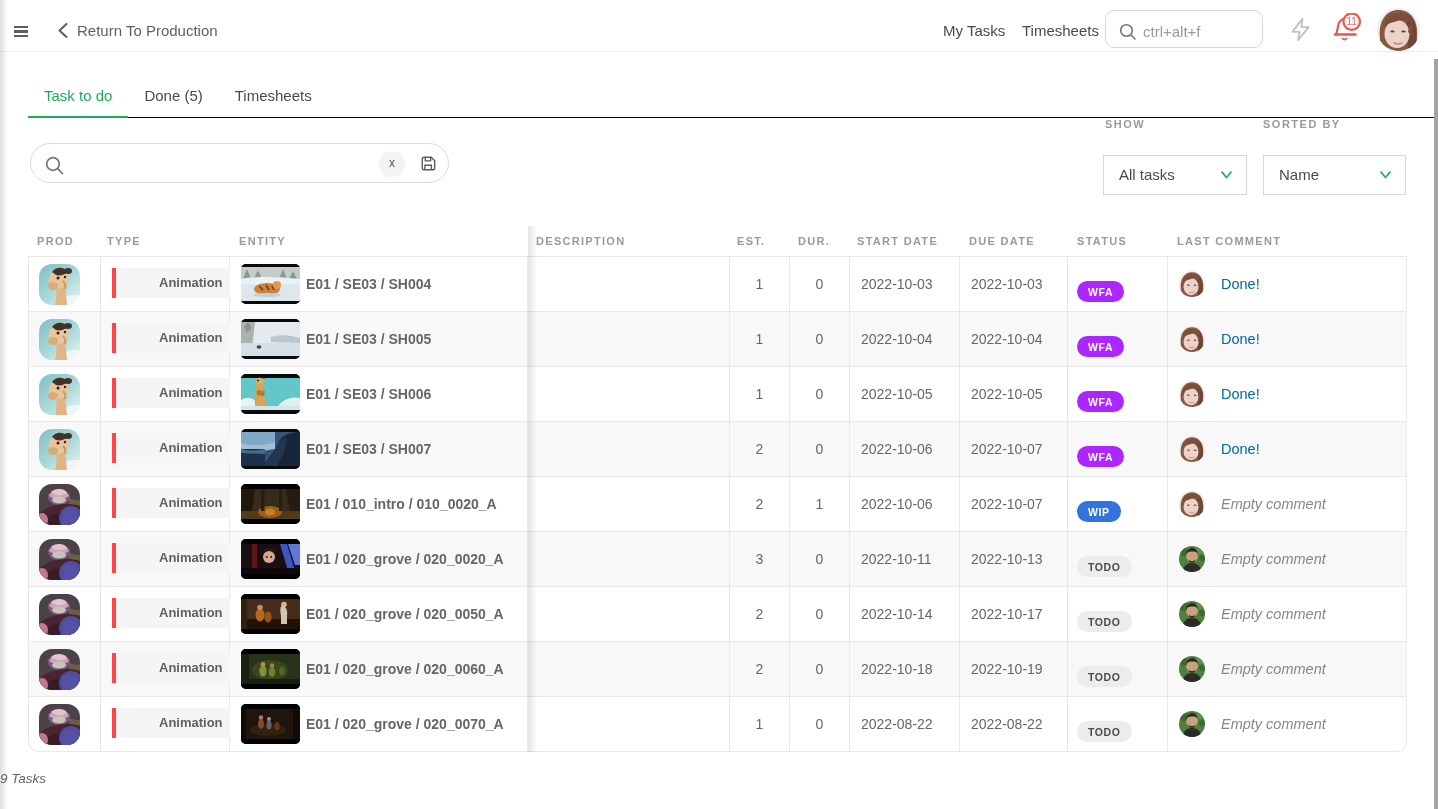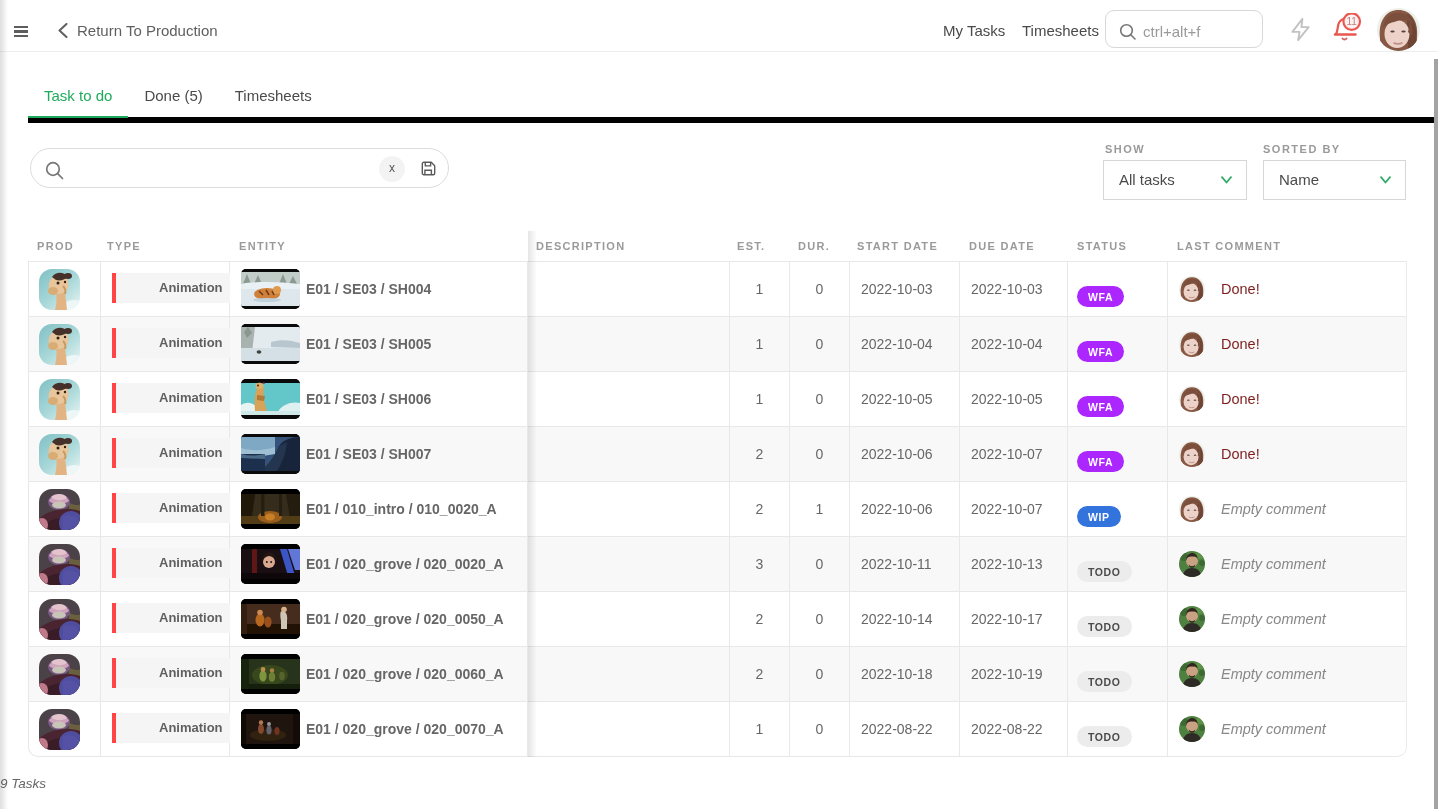--- a/index.html
+++ b/index.html
@@ -16,31 +16,31 @@
 .backlink { position:absolute; left:58px; top:22px; color:#5f5f5f; font-size:15px; display:flex; align-items:center; }
 .backlink svg { margin-right:9px; }
 .tsearch { position:absolute; left:1105px; top:10px; width:158px; height:38px; border:1px solid #d8d8d8; border-radius:9px; }
 .tsearch .mag { position:absolute; left:13px; top:12px; }
 .tsearch .ph { position:absolute; left:37px; top:12px; color:#9a9a9a; font-size:15px; }
 .icon-flash { position:absolute; left:1289px; top:17px; }
 .icon-bell { position:absolute; left:1332px; top:13px; }
 .avatar-top { position:absolute; left:1377px; top:8px; width:43px; height:43px; border-radius:50%; overflow:hidden; }
 
 
-.tabs { margin:26px 0 0 28px; display:flex; border-bottom:6px solid #000000; width:1407px; }
+.tabs { margin:26px 0 0 28px; display:flex; border-bottom:1px solid #000000; width:1407px; }
 .tab { padding:9px 16px 12px; font-size:15px; color:#4a4a4a; border-bottom:2px solid transparent; margin-bottom:-1px; }
 .tab.active { color:#1eaa5c; border-bottom-color:#1eaa5c; }
 
 
 .filters { position:relative; height:108px; }
 .fsearch { position:absolute; left:30px; top:25px; width:419px; height:40px; border:1px solid #dcdcdc; border-radius:20px; }
 .fsearch .mag { position:absolute; left:14px; top:12px; }
 .fsearch .xbtn { position:absolute; left:348px; top:7px; width:26px; height:26px; border-radius:50%; background:#f3f3f3; color:#555; font-size:12px; text-align:center; line-height:25px; }
 .fsearch .save { position:absolute; left:390px; top:12px; }
-.flabel { position:absolute; top:20px; font-size:11px; font-weight:bold; letter-spacing:1.5px; color:#9a9a9a; }
+.flabel { position:absolute; top:0; font-size:11px; font-weight:bold; letter-spacing:1.5px; color:#9a9a9a; }
 .fselect { position:absolute; top:37px; height:40px; border:1px solid #d6d6d6; border-radius:0; background:#fff; font-size:15px; color:#4a4a4a; }
 .fselect .val { position:absolute; left:15px; top:10px; }
 .fselect svg { position:absolute; right:14px; top:15px; }
 
 
 .tablewrap { margin-left:28px; width:1379px; position:relative; }
 table { border-collapse:separate; border-spacing:0; table-layout:fixed; width:1379px; font-size:14px; color:#666; }
 th { font-size:11px; font-weight:bold; color:#9a9a9a; letter-spacing:1.3px; text-align:left; height:31px; padding:0 0 0 9px; background:#fff; vertical-align:middle; border-bottom:1px solid #e8e8e8; }
 td { border-bottom:1px solid #e8e8e8; border-right:1px solid #e8e8e8; height:55px; padding:0 0 0 11px; background:#fff; vertical-align:middle; }
 tr.alt td { background:#f8f8f8; }
@@ -56,21 +56,21 @@
 .typelab .txt { padding:0 7px 0 8px; font-size:13px; font-weight:bold; color:#5f5f5f; }
 .entcell { display:flex; align-items:center; }
 .thumb { width:59px; height:40px; border-radius:5px; overflow:hidden; background:#000; flex:none; }
 .entname { margin-left:6px; font-weight:bold; color:#666; font-size:14px; }
 .badge { display:inline-block; border-radius:12px; padding:5px 11px 4px; font-size:10.5px; font-weight:bold; letter-spacing:0.6px; color:#fff;margin-top:14px; }
 .b-wfa { background:#ab26ff; }
 .b-wip { background:#3273dc; }
 .b-todo { background:#ececec; color:#4a4a4a; }
 .commcell { display:flex; align-items:center; }
 .commav { width:26px; height:26px; border-radius:50%; overflow:hidden; flex:none; }
-.commtxt { margin-left:16px; color:#7f1d1d; font-size:14.5px; }
+.commtxt { margin-left:16px; color:#0369a1; font-size:14.5px; }
 .commtxt.empty { font-style:italic; color:#888; }
 .colshadow { position:absolute; left:500px; top:0px; width:9px; height:526px;
   background:linear-gradient(to right, rgba(0,0,0,0.10), rgba(0,0,0,0)); pointer-events:none; }
 .tfoot { text-align:left; font-style:italic; font-size:13.5px; color:#666; padding-top:19px; }
 </style>
 </head>
 <body>
 <div class="leftshadow"></div>
 <div class="vscroll"></div>
 

